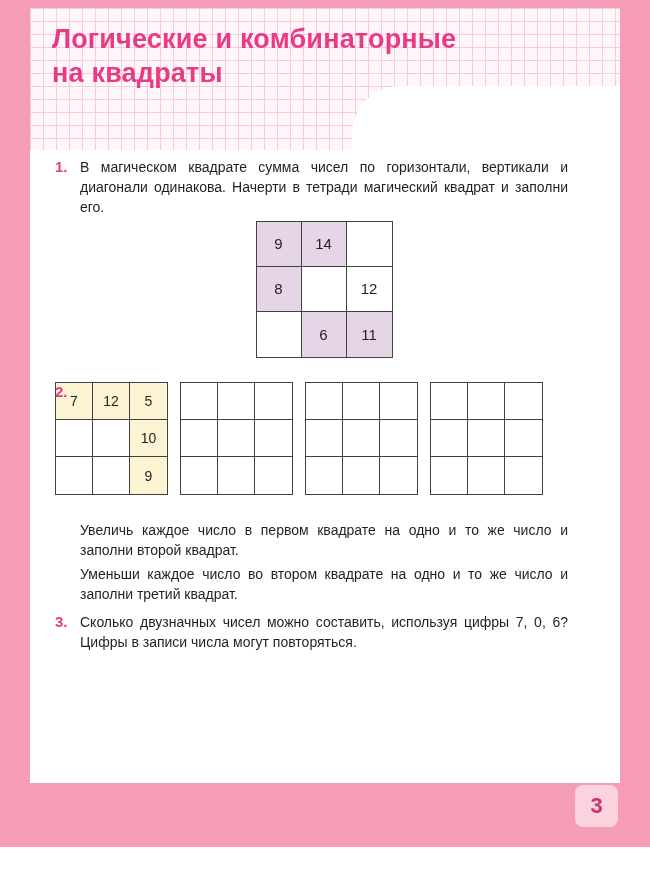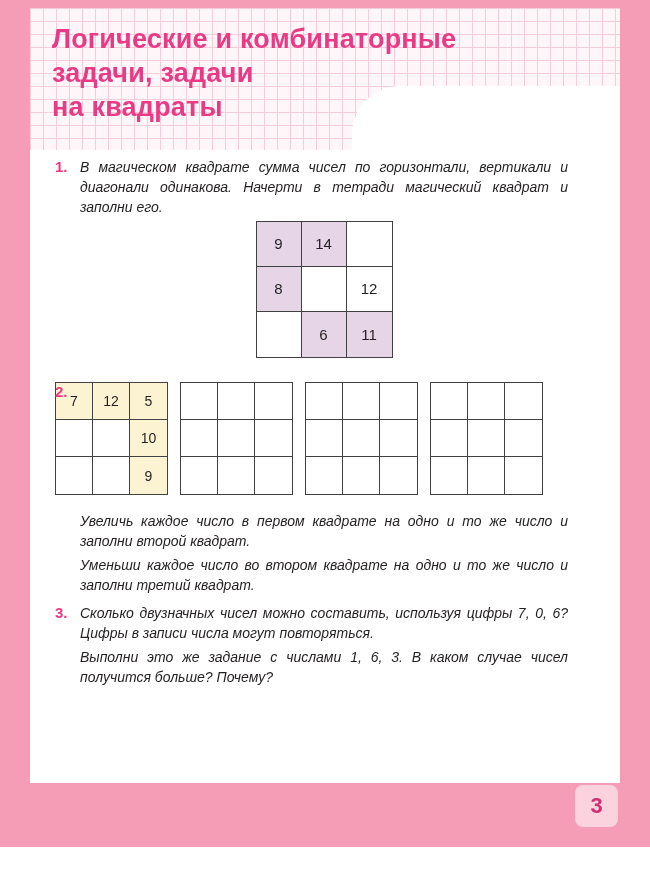--- a/index.html
+++ b/index.html
@@ -47,23 +47,23 @@
   }
   
   .content{padding:7px 52px 0 50px;font-size:14px;line-height:20px;}
   .problem{position:relative;}
   .problem-2{margin-top:24px;}
   .problem-3{margin-top:8px;}
   .pnum{
     position:absolute;left:-25px;top:0;
     color:var(--problem-number-pink);font-weight:bold;font-size:15px;
   }
-  .ptext{text-align:justify;font-style:italic;}
+  .ptext{text-align:justify;}
   .ptext + .ptext{margin-top:4px;}
-  .subparas{margin-top:16px;}
+  .subparas{margin-top:25px;}
   .subparas .ptext{margin-bottom:4px;}
   
   .grid{
     display:grid;width:max-content;background:#fff;
     border:1.5px solid var(--grid-border);
   }
   .grid .cell{
     display:flex;align-items:center;justify-content:center;
     border-right:1px solid var(--grid-border);
     border-bottom:1px solid var(--grid-border);
@@ -92,21 +92,20 @@
 </head>
 <body>
 
 <div class="page">
   <div class="inner">
 
     <div class="header">
       <div class="header-tab"></div>
       <div class="title">
         <div>Логические и комбинаторные</div>
-        <div>задачи, задачи</div>
         <div>на квадраты</div>
       </div>
     </div>
 
     <div class="content">
 
       <section class="problem problem-1">
         <span class="pnum">1.</span>
         <p class="ptext">В магическом квадрате сумма чисел по горизонтали, вертикали и диагонали одинакова. Начерти в тетради магический квадрат и заполни его.</p>
         <div class="square-wrap">
@@ -174,21 +173,20 @@
         </div>
         <div class="subparas">
           <p class="ptext">Увеличь каждое число в первом квадрате на одно и то же число и заполни второй квадрат.</p>
           <p class="ptext">Уменьши каждое число во втором квадрате на одно и то же число и заполни третий квадрат.</p>
         </div>
       </section>
 
       <section class="problem problem-3">
         <span class="pnum">3.</span>
         <p class="ptext">Сколько двузначных чисел можно составить, используя цифры 7, 0, 6? Цифры в записи числа могут повторяться.</p>
-        <p class="ptext">Выполни это же задание с числами 1, 6, 3. В каком случае чисел получится больше? Почему?</p>
       </section>
 
     </div>
   </div>
 
   <div class="page-num-box">
     <span>3</span>
   </div>
 </div>
 

